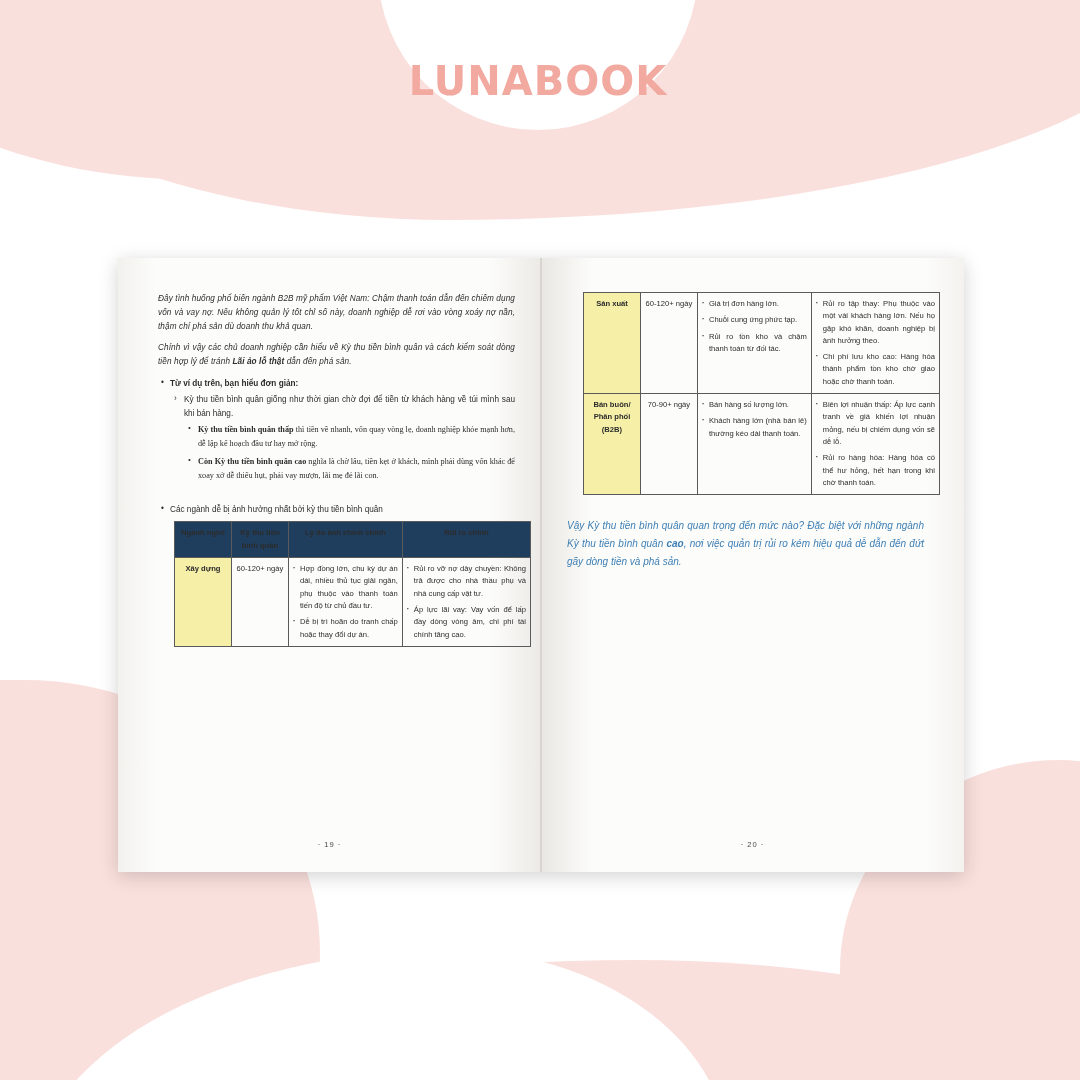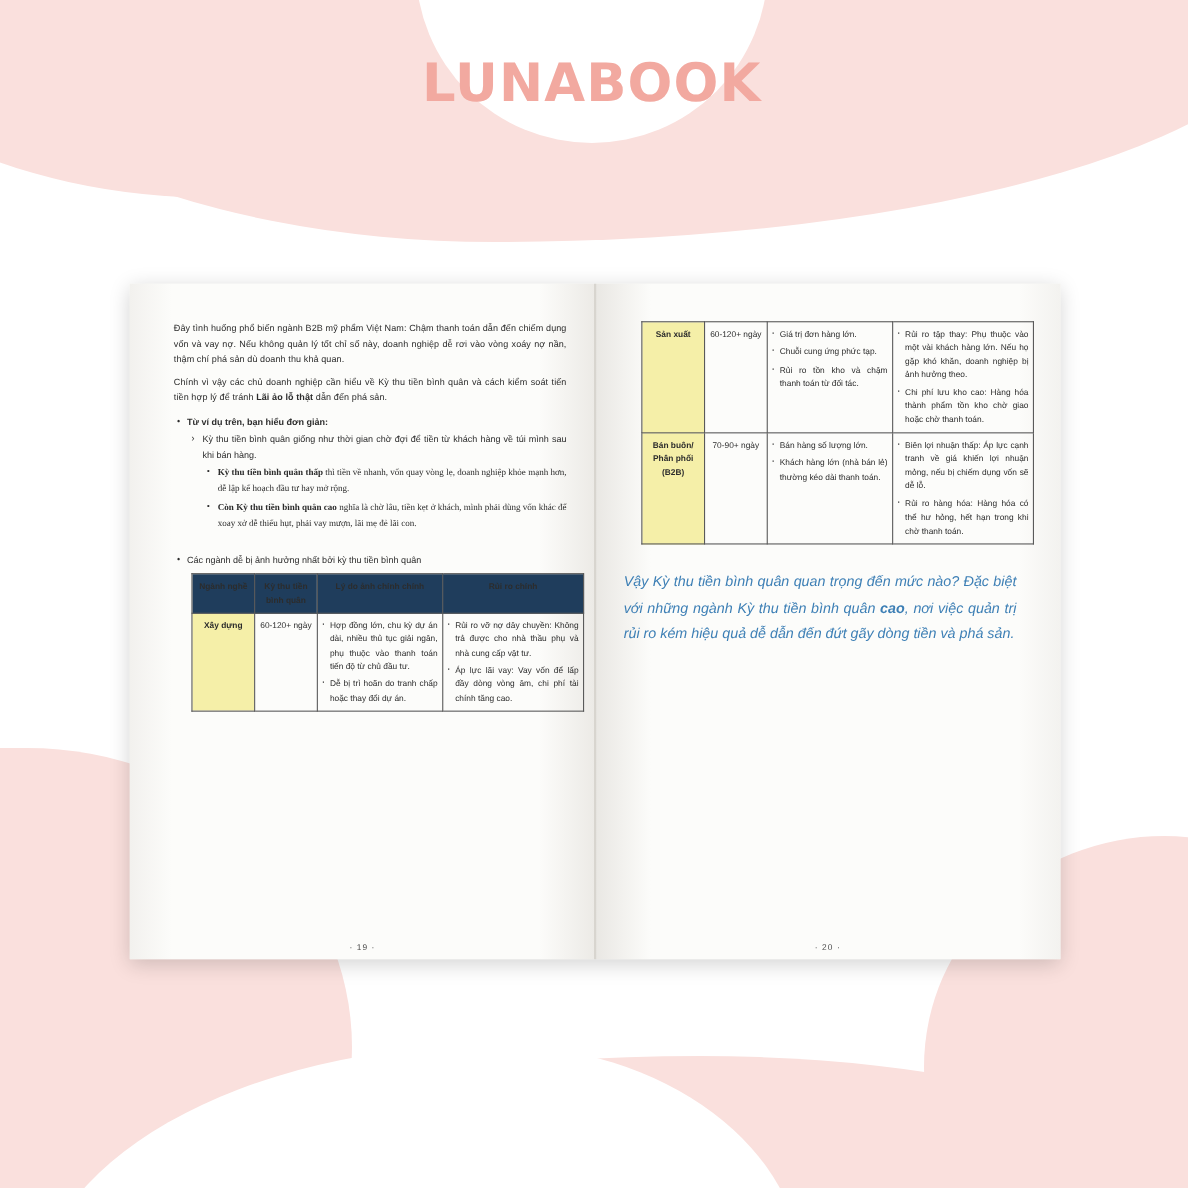--- a/index.html
+++ b/index.html
@@ -88,21 +88,21 @@
     border-radius: 0 0 160px 160px;
     display: flex;
     align-items: flex-end;
     justify-content: center;
     padding-bottom: 26px;
     box-sizing: border-box;
   }
   .logo-text {
     font-family: "DejaVu Sans", sans-serif;
     font-weight: bold;
-    font-size: 48px;
+    font-size: 40px;
     letter-spacing: 1px;
     color: #f2a9a0;
     margin-top: 32px;
   }
 
   
   .book {
     position: absolute;
     left: 118px;
     top: 258px;
@@ -138,20 +138,21 @@
   }
 
   
   .para {
     font-size: 8.2px;
     line-height: 1.72;
     color: #2c2c2c;
     text-align: justify;
     margin: 0 0 7px 0;
     letter-spacing: 0.1px;
+    font-style: italic;
   }
   .bold { font-weight: bold; }
 
   ul.lvl1 {
     margin: 0 0 4px 0;
     padding-left: 12px;
     list-style: none;
   }
   ul.lvl1 > li {
     position: relative;
@@ -259,31 +260,31 @@
     content: "·";
     position: absolute;
     left: 0;
     top: -1px;
     font-weight: bold;
   }
 
   
   .note {
     margin-top: 22px;
-    font-size: 13px;
+    font-size: 10px;
     line-height: 1.8;
     color: #3d7fb5;
     font-style: italic;
     text-align: justify;
   }
   .note .bold { font-weight: bold; }
 
   .folio {
     position: absolute;
-    bottom: 6px;
+    bottom: 23px;
     left: 0;
     right: 0;
     text-align: center;
     font-size: 7.6px;
     color: #4a4a4a;
     letter-spacing: 1px;
   }
 </style>
 </head>
 <body>
@@ -300,21 +301,21 @@
 <div class="logo-badge">
   <div class="logo-text">LUNABOOK</div>
 </div>
 
 <div class="book">
 
   <div class="page page-left">
 
     <p class="para">Đây tình huống phổ biến ngành B2B mỹ phẩm Việt Nam: Chậm thanh toán dẫn đến chiếm dụng vốn và vay nợ. Nếu không quản lý tốt chỉ số này, doanh nghiệp dễ rơi vào vòng xoáy nợ nần, thậm chí phá sản dù doanh thu khả quan.</p>
 
-    <p class="para"><span>Chính vì vậy các chủ doanh nghiệp cần hiểu về Kỳ thu tiền bình quân và cách kiểm soát tiến tiền hợp lý để tránh </span><span class="bold">Lãi ảo lỗ thật</span><span> dẫn đến phá sản.</span></p>
+    <p class="para"><span>Chính vì vậy các chủ doanh nghiệp cần hiểu về Kỳ thu tiền bình quân và cách kiểm soát dòng tiền hợp lý để tránh </span><span class="bold">Lãi ảo lỗ thật</span><span> dẫn đến phá sản.</span></p>
 
     <ul class="lvl1">
       <li>
         <span class="bold">Từ ví dụ trên, bạn hiểu đơn giản:</span>
         <ul class="lvl2">
           <li>
             <span>Kỳ thu tiền bình quân giống như thời gian chờ đợi để tiền từ khách hàng về túi mình sau khi bán hàng.</span>
             <ul class="lvl3">
               <li><span class="bold">Kỳ thu tiền bình quân thấp</span><span> thì tiền về nhanh, vốn quay vòng lẹ, doanh nghiệp khỏe mạnh hơn, dễ lập kế hoạch đầu tư hay mở rộng.</span></li>
               <li><span class="bold">Còn Kỳ thu tiền bình quân cao</span><span> nghĩa là chờ lâu, tiền kẹt ở khách, mình phải dùng vốn khác để xoay xở dễ thiếu hụt, phải vay mượn, lãi mẹ đẻ lãi con.</span></li>

